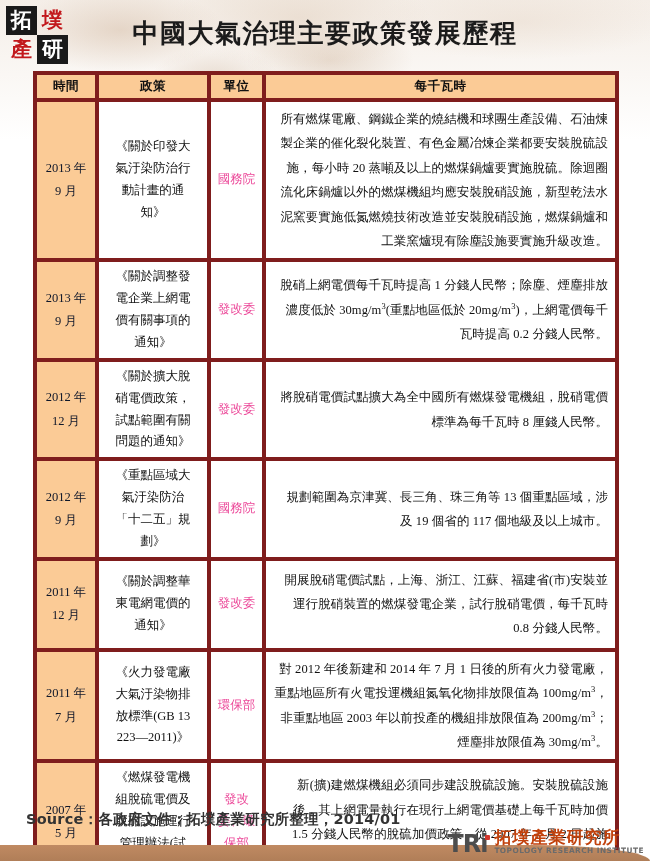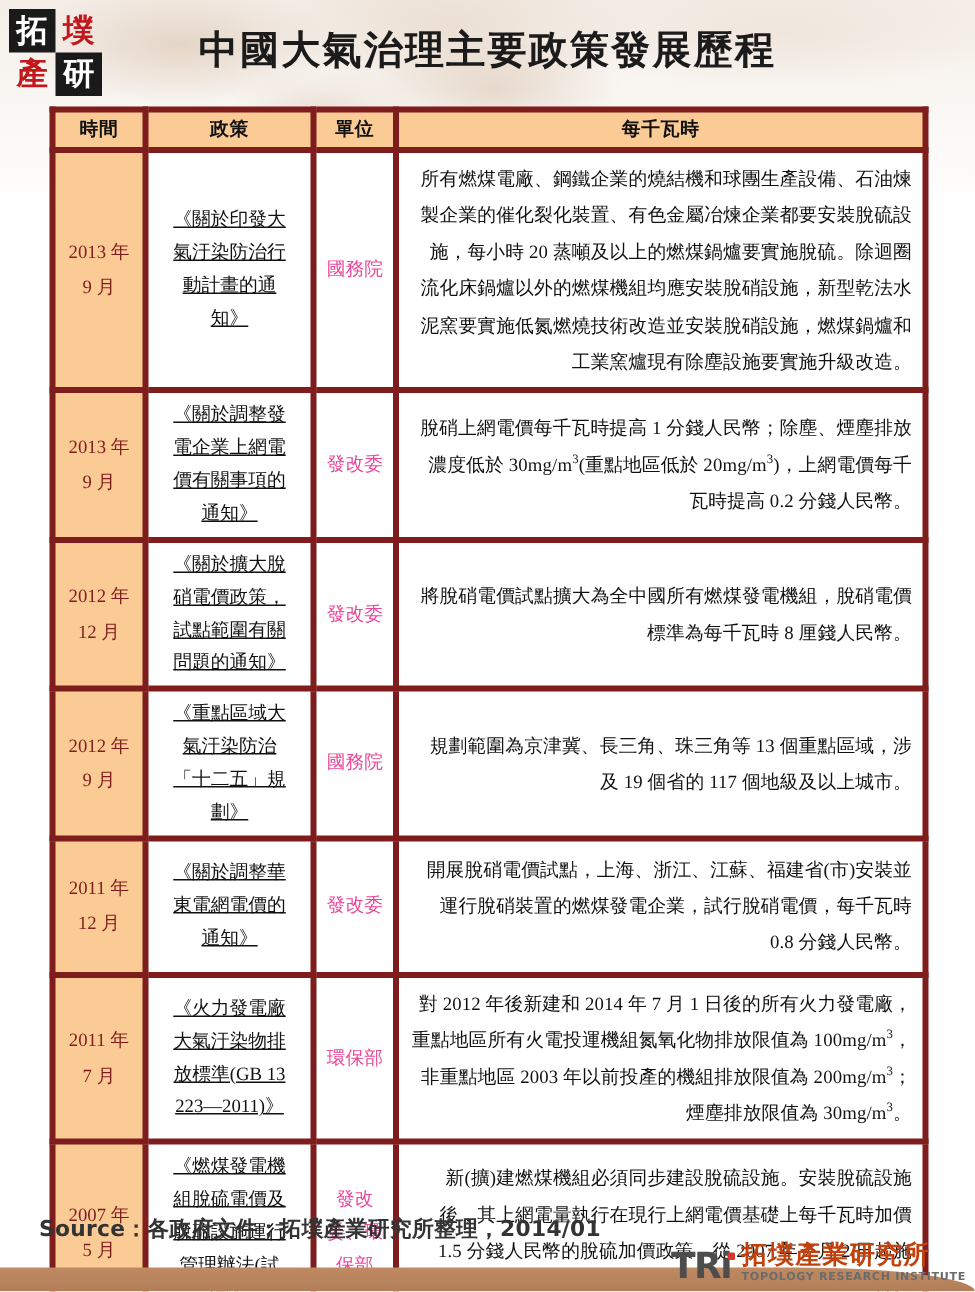--- a/index.html
+++ b/index.html
@@ -104,34 +104,33 @@
     font-weight: bold;
     color: #111111;
     letter-spacing: 0.5px;
     padding: 2px 2px;
   }
 
   td.time {
     background: #fbcb96;
     text-align: center;
     font-size: 12.5px;
-    color: #7f1d1d;
+    color: #0f172a;
     line-height: 1.85;
     padding: 3px 2px;
     margin-left: 28px;
   }
   td.policy-name {
     background: #ffffff;
     text-align: center;
     font-size: 12.5px;
     color: #111111;
     line-height: 1.75;
     padding: 4px 15px;
     word-break: break-all;
-    text-decoration: underline;
   }
   td.unit {
     background: #ffffff;
     text-align: center;
     font-size: 12.5px;
     color: #ec4899;
     line-height: 1.75;
     padding: 3px 2px;
   }
   td.desc {

